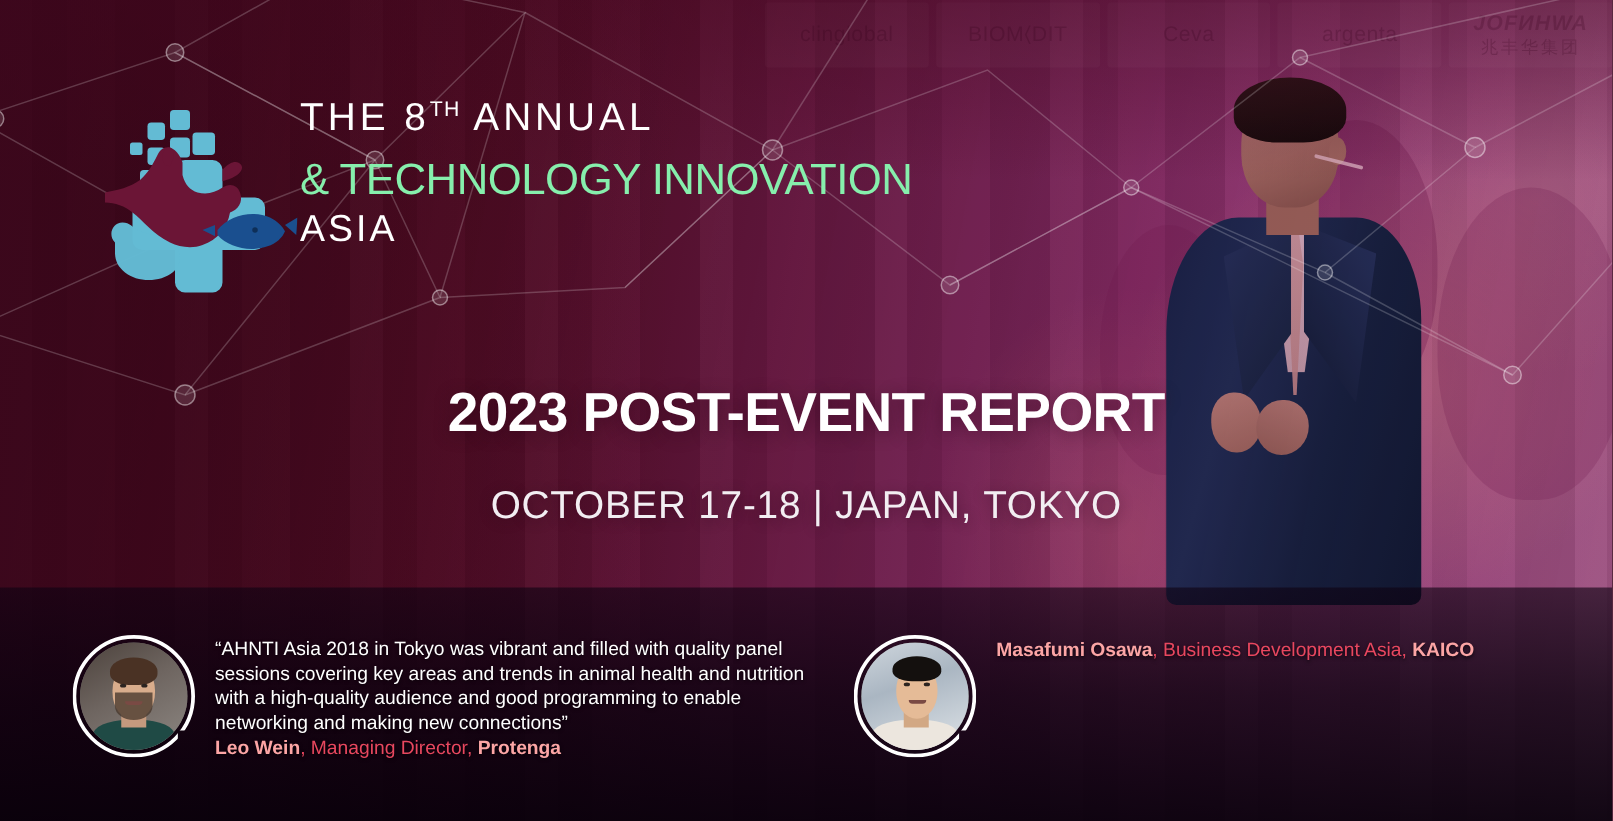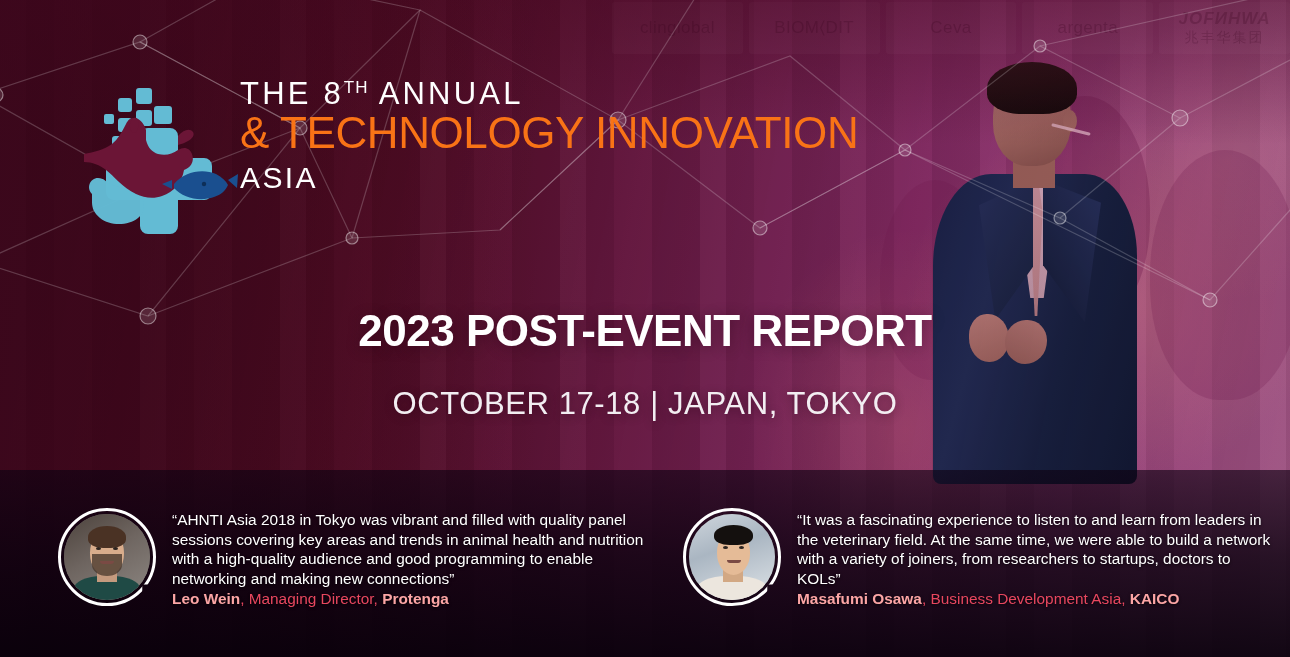--- a/index.html
+++ b/index.html
@@ -157,22 +157,22 @@
     line-height:1.05; white-space:nowrap;
   }
   .kicker sup{ font-size:17px; vertical-align:super; letter-spacing:1px; }
   .title-1{
     margin-top:4px;
     font-size:48px; line-height:0.99; letter-spacing:-0.4px; white-space:nowrap;
   }
   .title-1 .w{ color:#ffffff; font-weight:700; }
   .title-1 .c{ color:#4fadca; font-weight:400; }
   .title-2{
-    font-size:44px; line-height:1.0; letter-spacing:-0.4px;
-    color:#f97316; font-weight:400; white-space:nowrap;
+    font-size:35px; line-height:1.0; letter-spacing:-0.4px;
+    color:#86efac; font-weight:400; white-space:nowrap;margin-top:15px;
   }
   .region{
     margin-top:6px; font-size:30px; letter-spacing:2.4px;
     color:#ffffff; font-weight:400;
   }
 
   
   .report-title{
     position:absolute; left:0; top:306px; width:1290px;
     text-align:center;
@@ -399,19 +399,18 @@
             <div class="f-skin" style="left:28px;top:18px;width:33px;height:43px;background:#e5bb97;"></div>
             <div class="f-hair" style="left:25px;top:11px;width:39px;height:20px;background:#14100e;"></div>
             <div class="f-eye" style="left:34px;top:32px;"></div>
             <div class="f-eye" style="left:50px;top:32px;"></div>
             <div class="f-mouth" style="left:38px;top:46px;"></div>
           </div>
         </div>
         <div class="avatar-ring"></div>
       </div>
       <div class="qtext">
-        <div class="qbody">“It was a fascinating experience to listen to and learn from leaders in the veterinary field. At the same time, we were able to build a network with a variety of joiners, from researchers to startups, doctors to KOLs”</div>
         <div class="qattr"><b>Masafumi Osawa</b><span>, Business Development Asia, </span><b>KAICO</b></div>
       </div>
     </div>
 
   </div>
 </div>
 
 </body></html>

